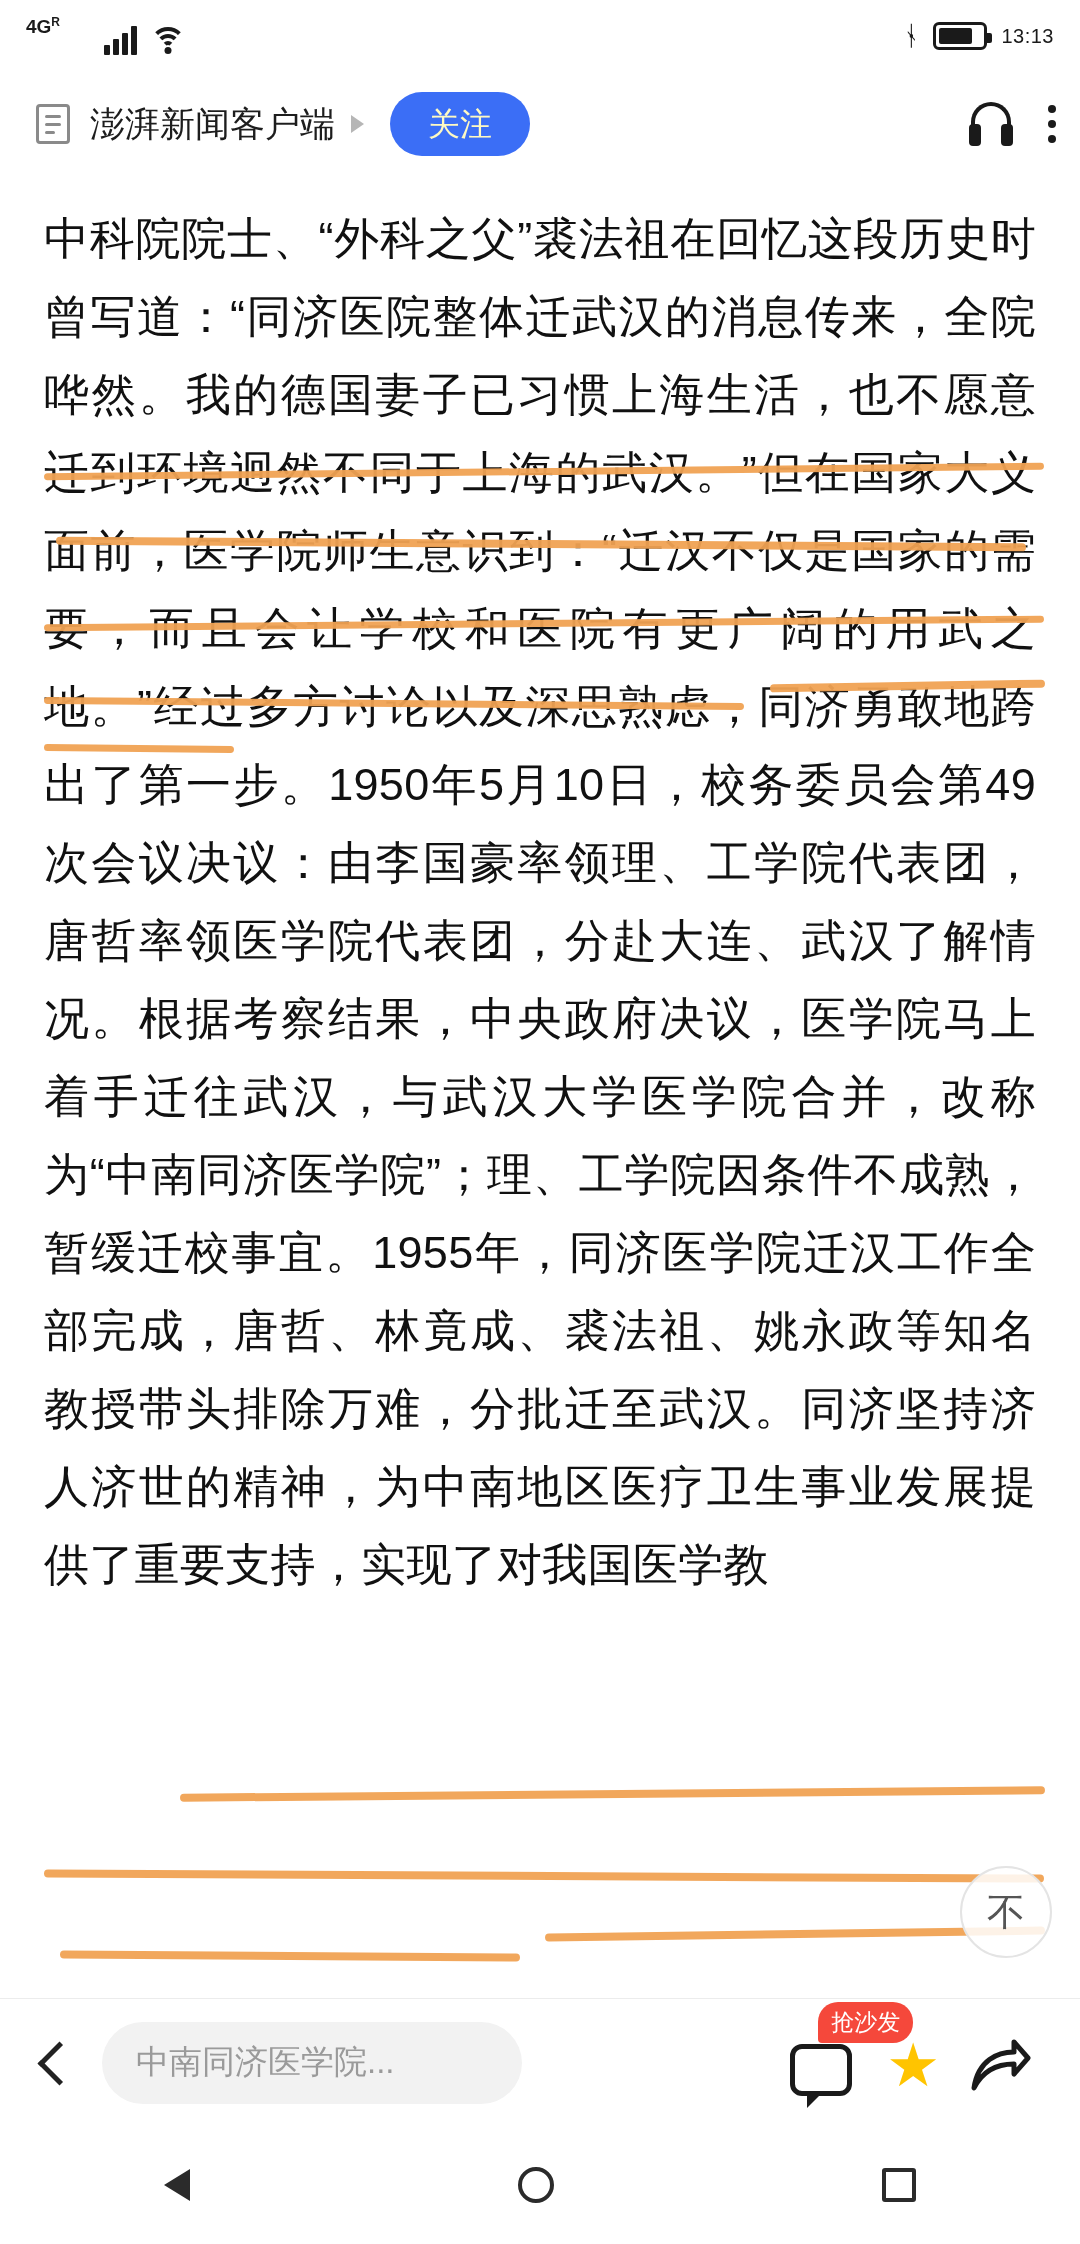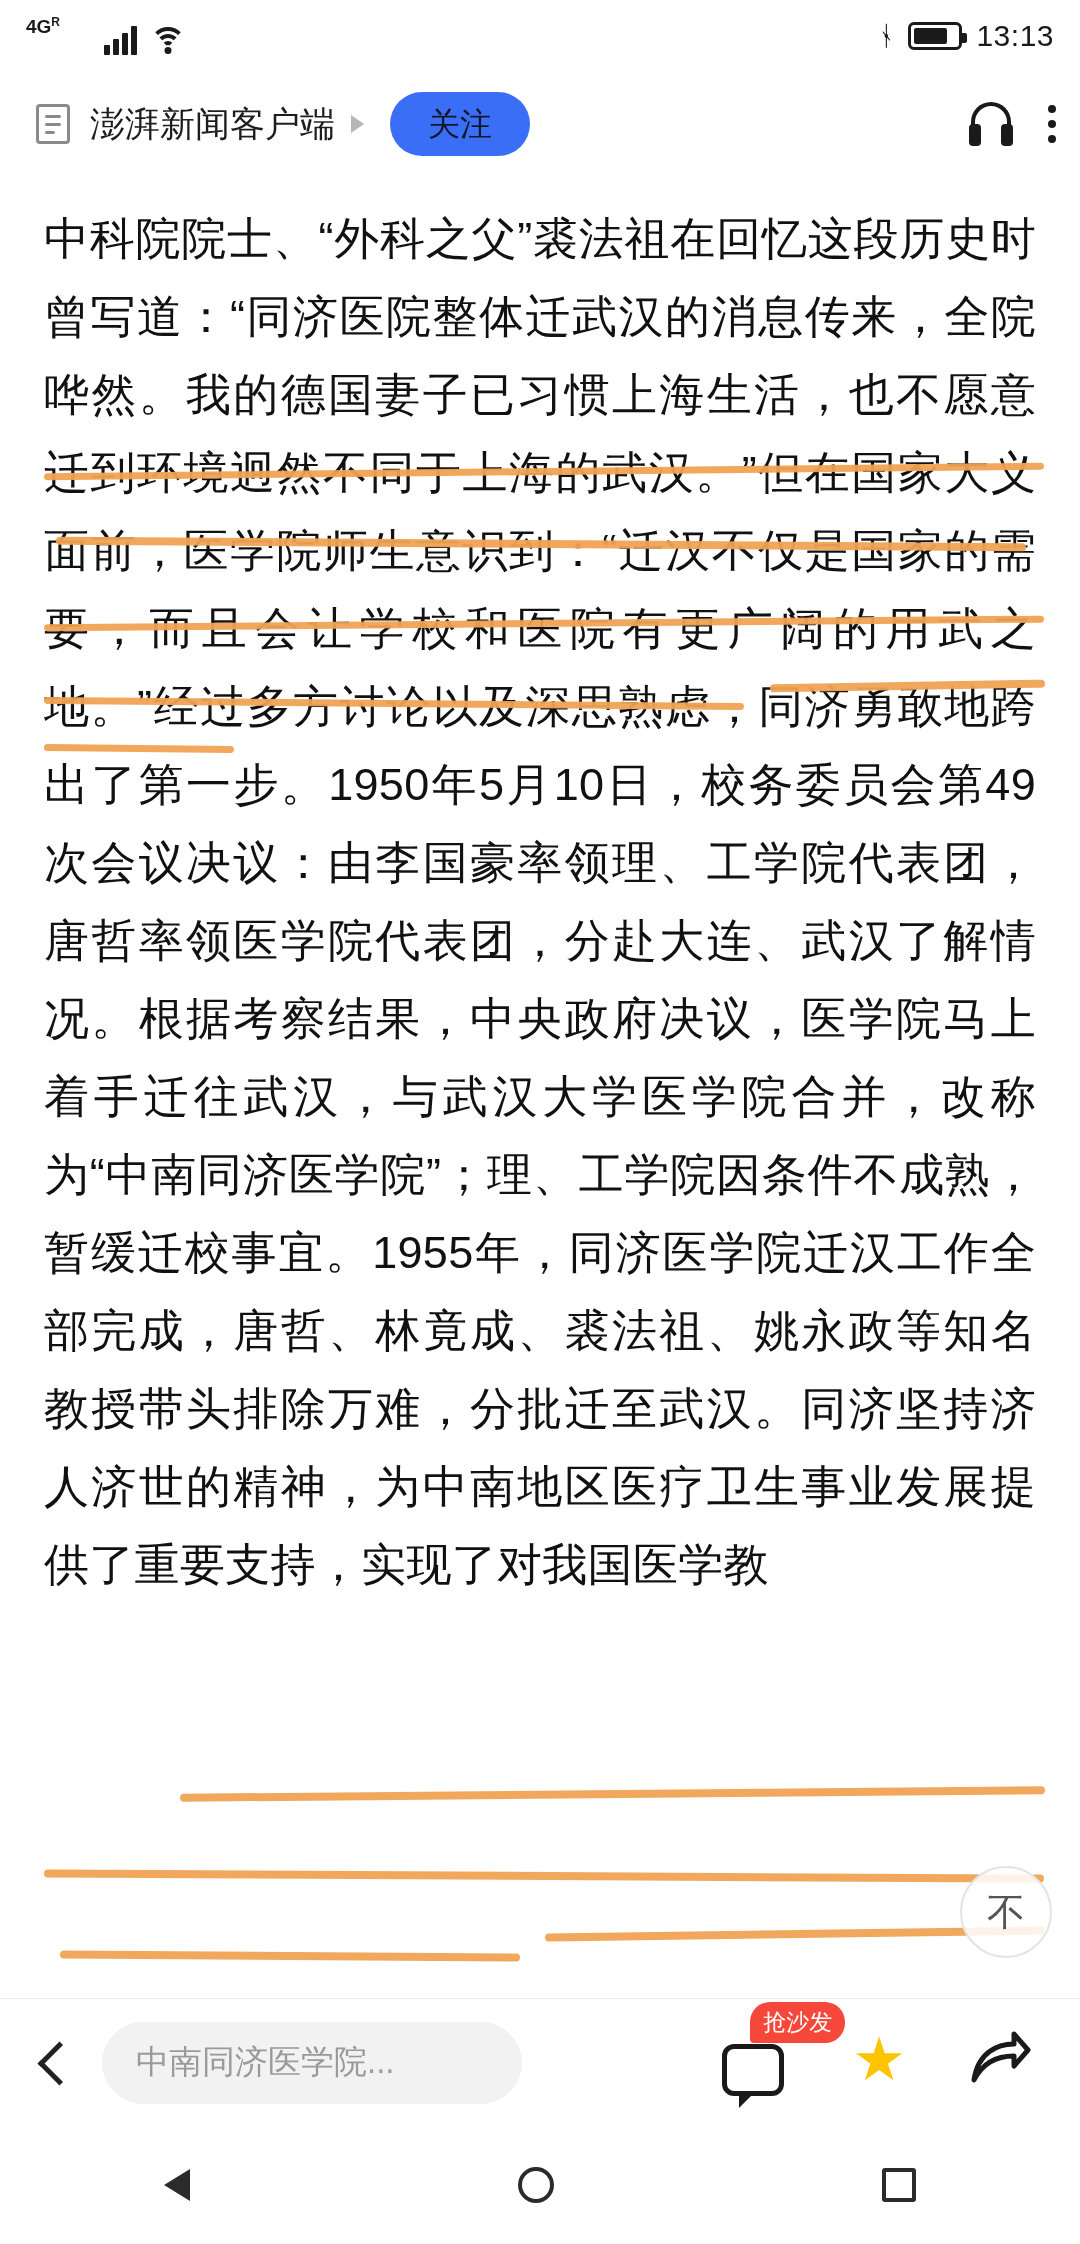--- a/index.html
+++ b/index.html
@@ -58,21 +58,21 @@
   .bt { font-size: 27px; color: #1a1a1a; line-height: 1; }
   .battery {
     width: 54px; height: 28px; border: 3px solid #1a1a1a; border-radius: 6px;
     position: relative; display: flex; align-items: center; padding: 3px;
   }
   .battery:after {
     content: ""; position: absolute; right: -8px; top: 8px;
     width: 5px; height: 10px; background: #1a1a1a; border-radius: 0 2px 2px 0;
   }
   .battery .fill { height: 100%; width: 78%; background: #1a1a1a; border-radius: 2px; }
-  .clock { font-size: 30px; color: #1a1a1a; letter-spacing: 0.5px; }
+  .clock { font-size: 20px; color: #1a1a1a; letter-spacing: 0.5px; }
 
   
   .appbar {
     position: absolute; top: 72px; left: 8px;
     width: 1080px; height: 104px;
     display: flex; align-items: center;
     padding: 0 28px;
     background: #ffffff;
   }
   .doc-icon {
@@ -86,21 +86,21 @@
     font-size: 35px; color: #1d1d1d; margin-left: 20px; white-space: nowrap;
   }
   .caret-right {
     width: 0; height: 0; margin-left: 16px;
     border-left: 13px solid #b6b6b6;
     border-top: 9px solid transparent;
     border-bottom: 9px solid transparent;
   }
   .follow-btn {
     margin-left: 26px;
-    background: #3b6ef6; color: #0f172a;
+    background: #3b6ef6; color: #fef9c3;
     font-size: 32px; line-height: 1;
     padding: 16px 38px; border-radius: 38px; border: none;
     white-space: nowrap;
   }
   .appbar-right { margin-left: auto; display: flex; align-items: center; gap: 34px; }
   .headphone { width: 46px; height: 44px; position: relative; }
   .headphone .band {
     position: absolute; top: 0; left: 3px; width: 40px; height: 34px;
     border: 4px solid #1a1a1a; border-bottom: none;
     border-radius: 22px 22px 0 0;
@@ -171,21 +171,21 @@
   }
   .comment-input {
     flex: none;
     width: 420px; height: 82px;
     background: #f2f2f2; border-radius: 42px;
     display: flex; align-items: center;
     padding: 0 34px;
     font-size: 33px; color: #9a9a9a;
     margin-left: 12px;
   }
-  .bb-actions { margin-left: auto; display: flex; align-items: flex-start; gap: 64px; padding-right: 18px; padding-left: 36px; }
+  .bb-actions { margin-left: auto; display: flex; align-items: flex-end; gap: 30px; padding-right: 18px; padding-left: 36px; }
 
   .comment-wrap { position: relative; width: 66px; height: 66px; }
   .bubble {
     position: absolute; bottom: 0; left: 0;
     width: 62px; height: 52px;
     border: 5px solid #1a1a1a; border-radius: 12px;
   }
   .bubble:after {
     content: ""; position: absolute; left: 12px; bottom: -17px;
     width: 0; height: 0;

